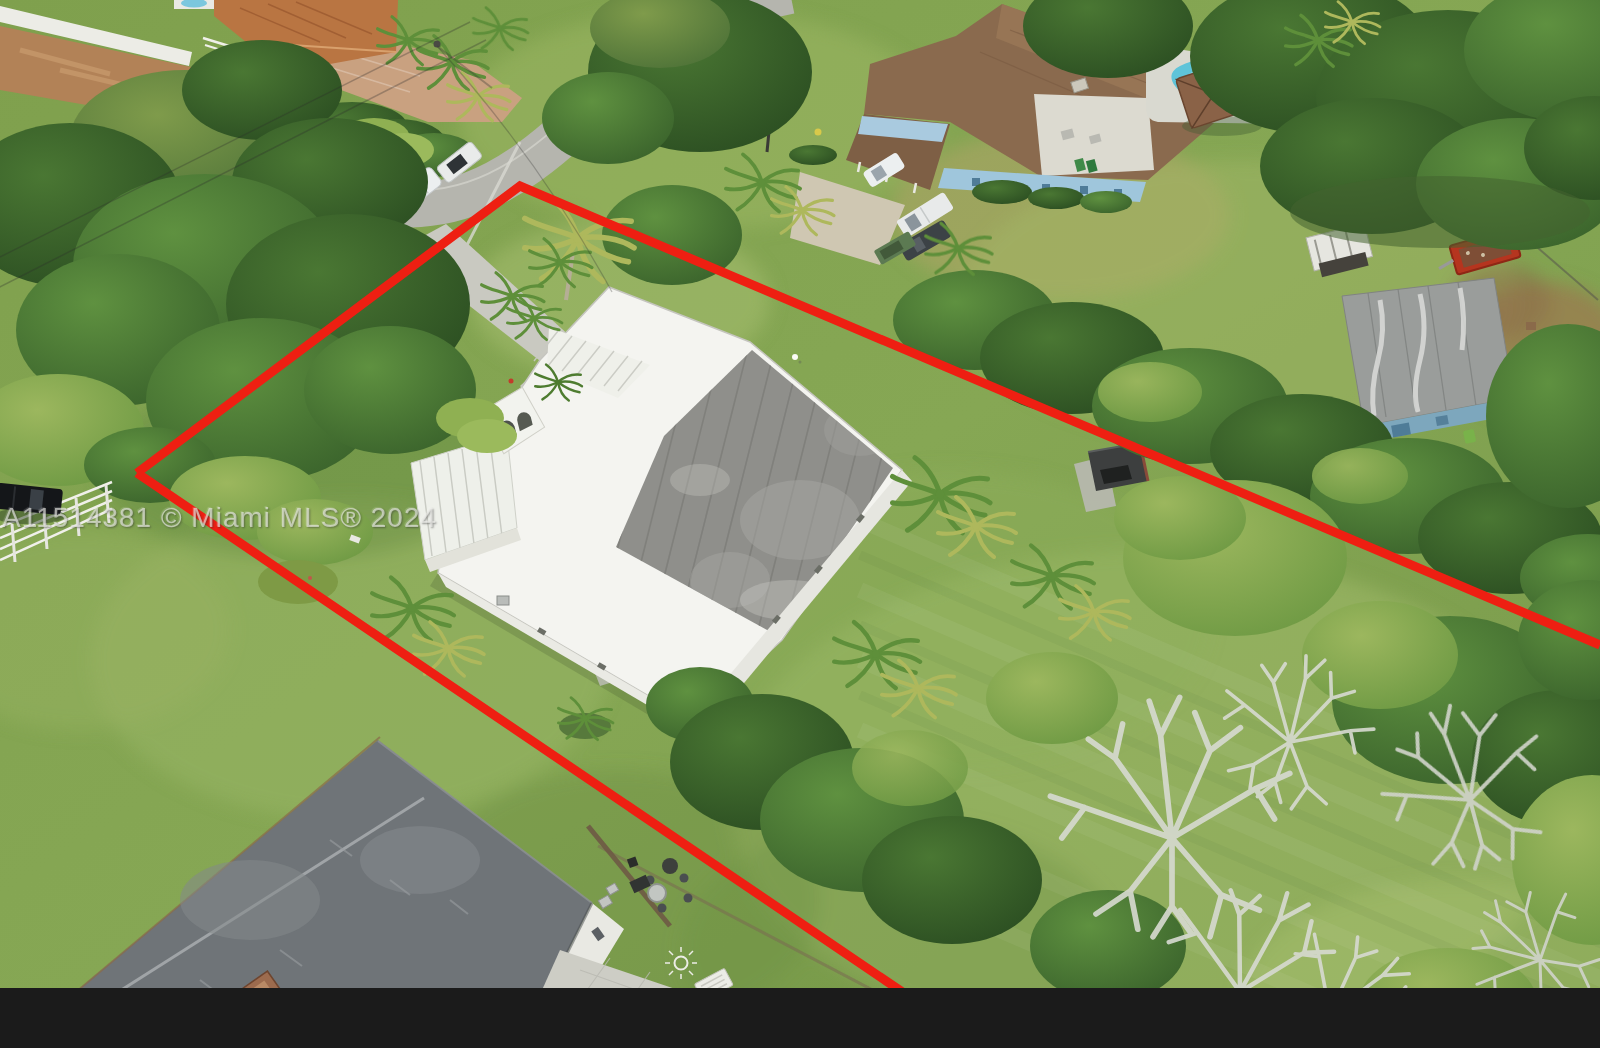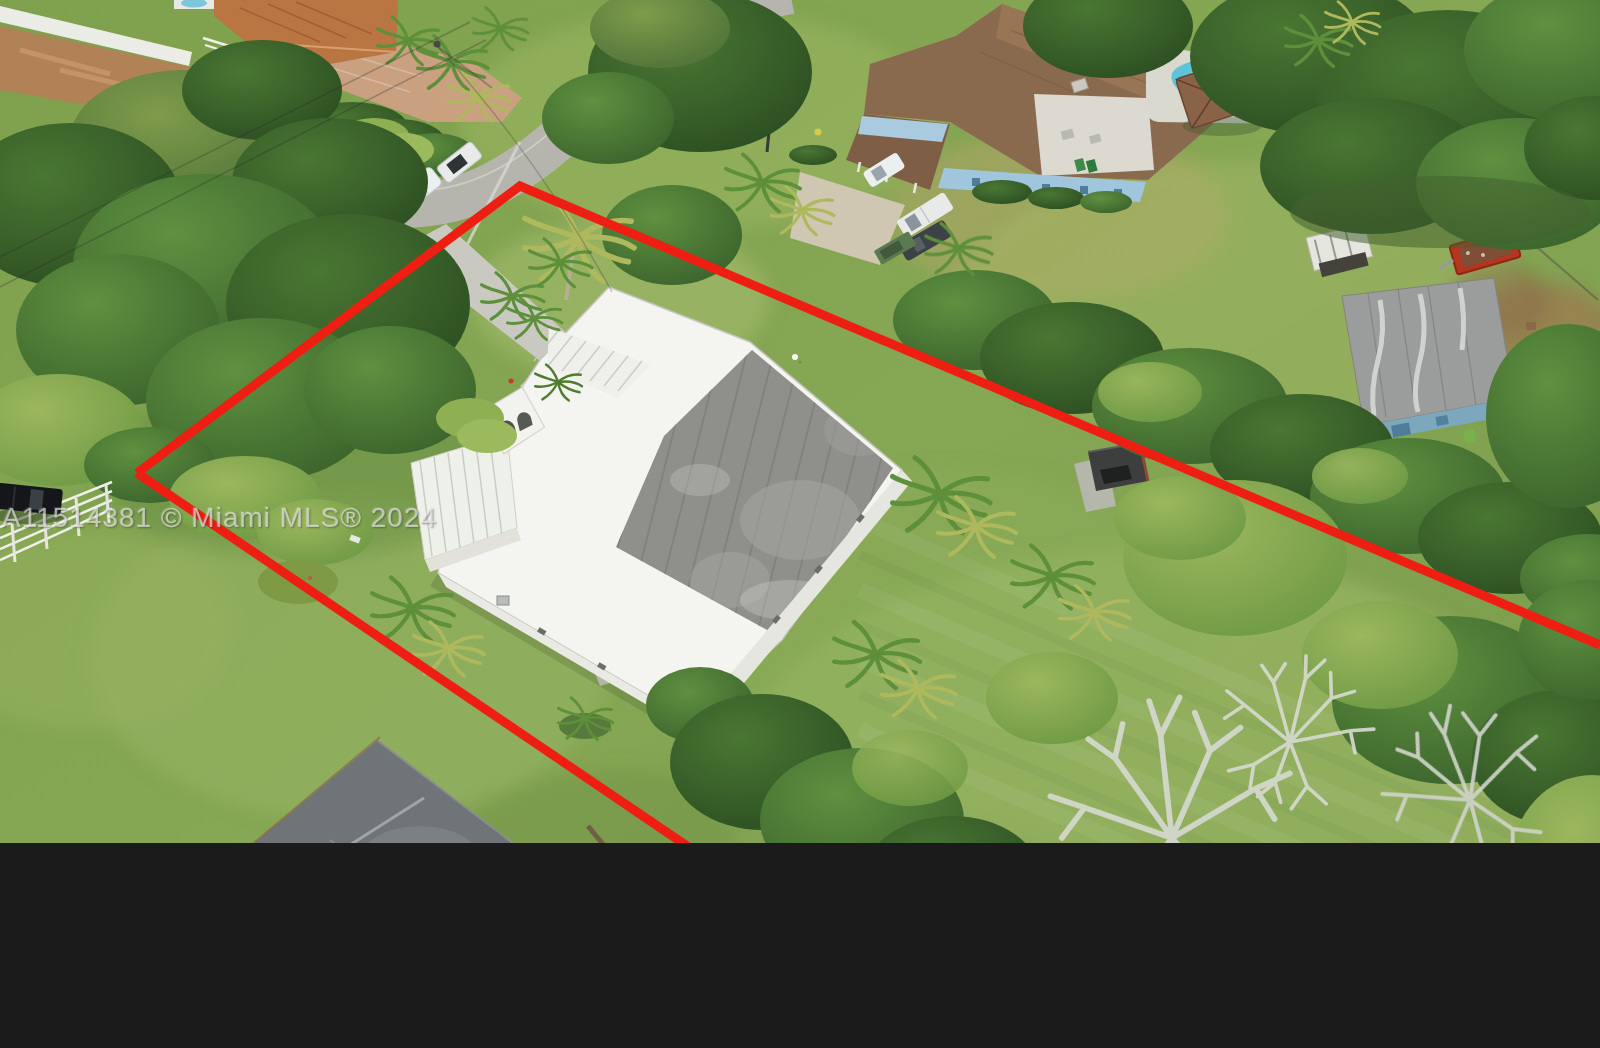--- a/index.html
+++ b/index.html
@@ -1,16 +1,16 @@
 <!DOCTYPE html>
 <html><head>
 <meta charset="utf-8">
 <style>
   html,body{margin:0;padding:0;background:#1b1b1b;}
-  #stage{position:relative;width:1600px;height:843px;overflow:hidden;background:#3b82f6;
+  #stage{position:relative;width:1600px;height:988px;overflow:hidden;background:#3b82f6;
          font-family:"Liberation Sans",sans-serif;}
   #stage svg{position:absolute;left:0;top:0;display:block;}
   #watermark{position:absolute;left:2px;top:502px;z-index:5;
     font-size:28px;font-weight:400;letter-spacing:1px;white-space:nowrap;
     color:rgba(240,240,238,0.62);
     text-shadow:1px 1px 2px rgba(45,45,45,0.45), -1px -1px 1px rgba(255,255,255,0.18);
     pointer-events:none;}
 </style>
 </head>
 <body>

